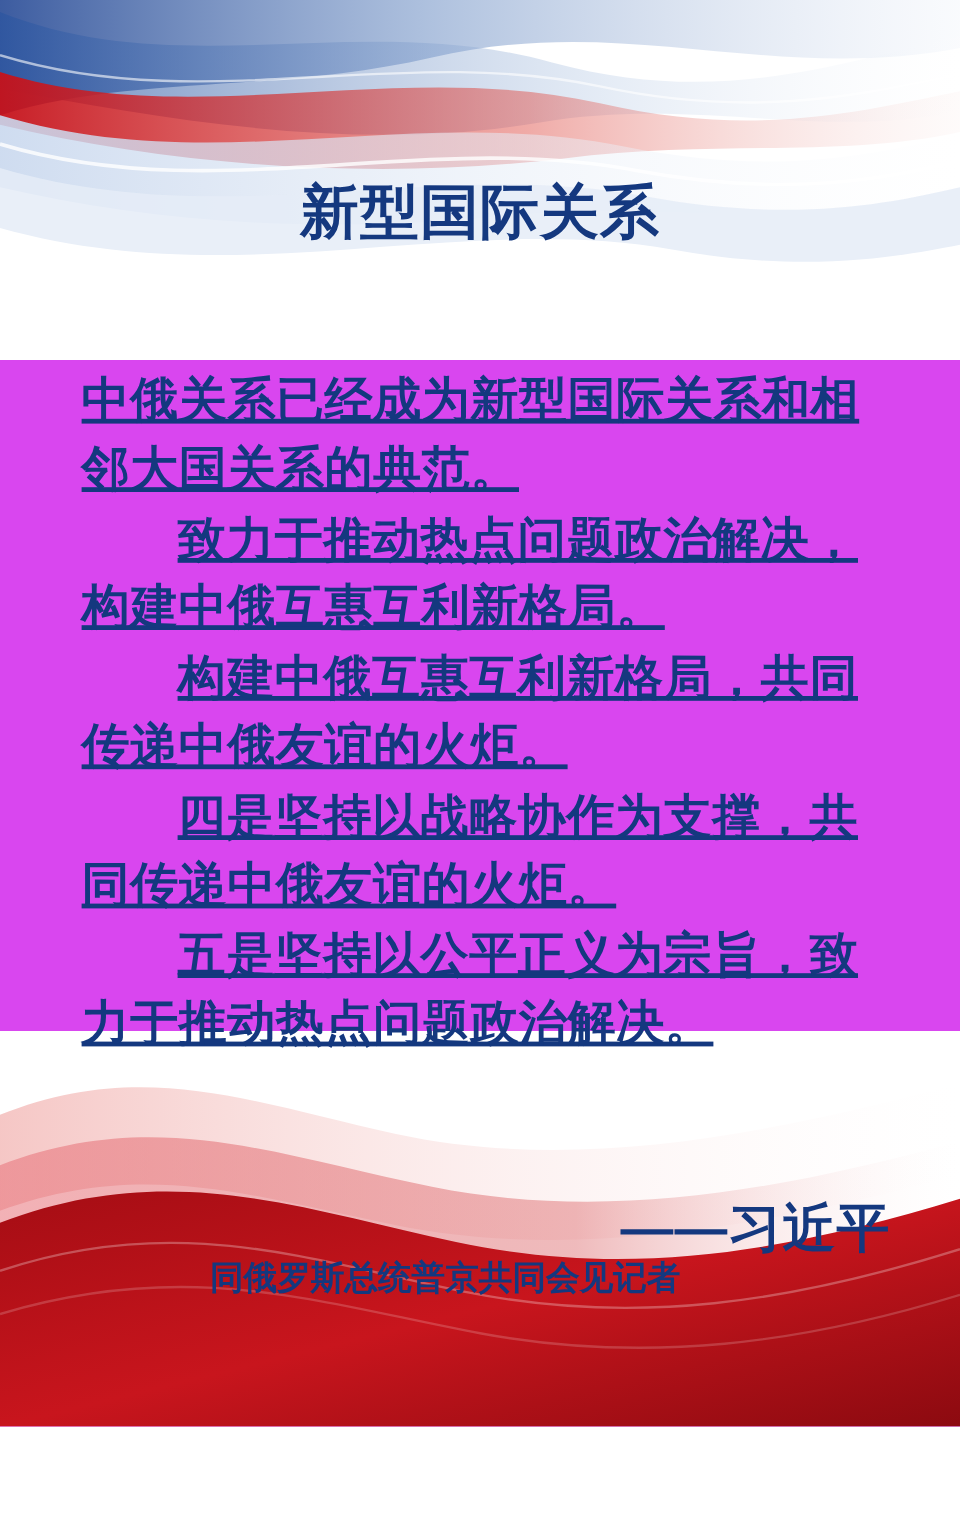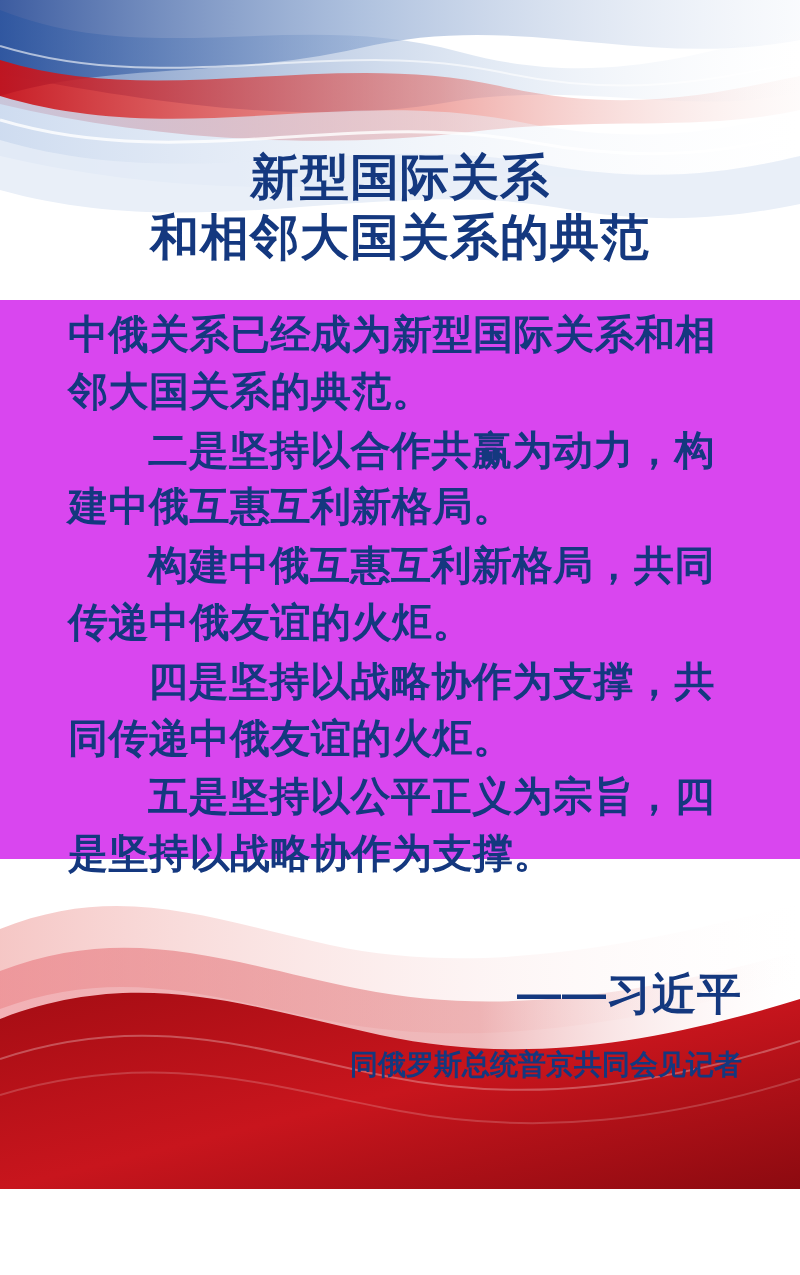--- a/index.html
+++ b/index.html
@@ -73,43 +73,44 @@
     left: 68px;
     width: 672px;
     color: #14387f;
     font-size: 40px;
     line-height: 1.42;
     letter-spacing: 0.5px;
     font-weight: 600;
   }
   .para {
     margin: 0 0 2px 0;
+    text-decoration: underline;
   }
   .para.indent {
     text-indent: 2em;
   }
 
   .signature {
     position: absolute;
-    top: 965px;
+    top: 994px;
     left: 0;
     width: 742px;
     text-align: right;
     color: #14387f;
     font-size: 44px;
     font-weight: bold;
     letter-spacing: 1px;
   }
 
   .caption {
     position: absolute;
     top: 1045px;
     left: 0;
     width: 742px;
-    text-align: right;
+    text-align: center;
     color: #14387f;
     font-size: 28px;
     font-weight: 600;
     line-height: 1.42;
   }
   .caption .cap-line { display: block; }
 
   
   .logo {
     position: absolute;
@@ -221,29 +222,28 @@
       <path d="M0,160 C140,106 250,148 380,176 C520,206 650,186 800,140 L800,330 L0,330 Z" fill="url(#redbase)"></path>
       <path d="M0,200 C150,150 260,192 390,218 C530,246 660,226 800,182" fill="none" stroke="#ffffff" stroke-width="2" opacity="0.28"></path>
       <path d="M0,236 C160,188 270,228 400,252 C540,278 670,260 800,220" fill="none" stroke="#ffffff" stroke-width="2" opacity="0.18"></path>
     </svg>
   </div>
 
   <div class="content">
 
     <div class="title">
       <span class="line">新型国际关系</span>
-      <span class="line">和相邻大国关系的典范</span>
     </div>
 
     <div class="body-text">
       <p class="para">中俄关系已经成为新型国际关系和相邻大国关系的典范。</p>
-      <p class="para indent">二是坚持以合作共赢为动力，构建中俄互惠互利新格局。</p>
+      <p class="para indent">致力于推动热点问题政治解决，构建中俄互惠互利新格局。</p>
       <p class="para indent">构建中俄互惠互利新格局，共同传递中俄友谊的火炬。</p>
       <p class="para indent">四是坚持以战略协作为支撑，共同传递中俄友谊的火炬。</p>
-      <p class="para indent">五是坚持以公平正义为宗旨，四是坚持以战略协作为支撑。</p>
+      <p class="para indent">五是坚持以公平正义为宗旨，致力于推动热点问题政治解决。</p>
     </div>
 
     <div class="signature">——习近平</div>
 
     <div class="caption">
       <span class="cap-line">同俄罗斯总统普京共同会见记者</span>
     </div>
 
     <div class="logo">
       <div class="logo-mark">

